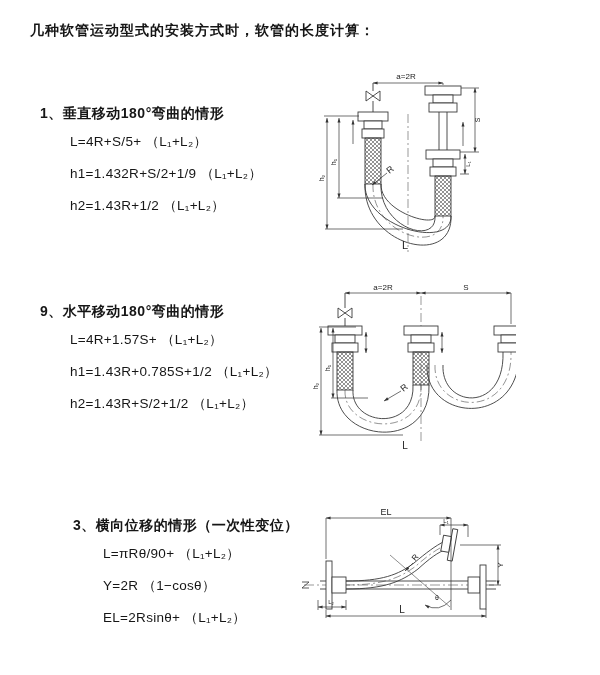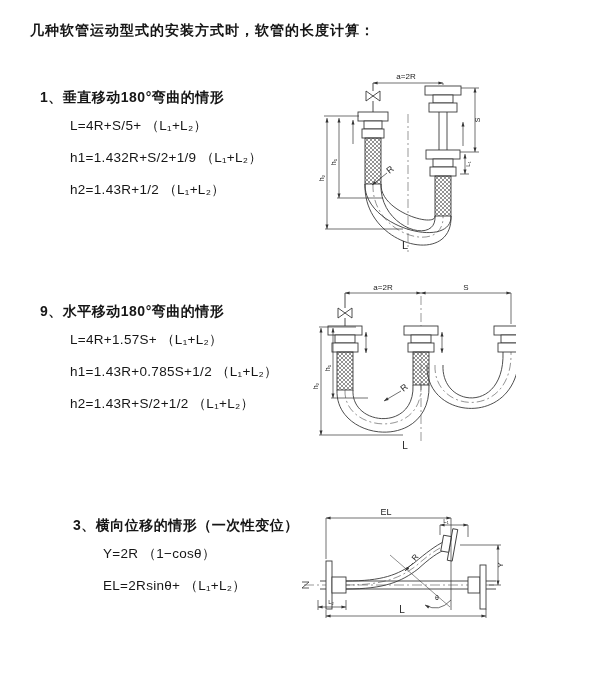--- a/index.html
+++ b/index.html
@@ -17,21 +17,21 @@
   .diagram svg{display:block;}
   svg text{font-family:"Liberation Sans","DejaVu Sans",sans-serif;fill:#222;}
 </style>
 </head>
 <body>
 
 <div class="page">
 
   <div class="title">几种软管运动型式的安装方式时，软管的长度计算：</div>
 
-  <div class="section" style="top:84px;">
+  <div class="section" style="top:100px;">
     <div class="sec-heading">1、垂直移动180°弯曲的情形</div>
     <div class="formula">L=4R+S/5+ （L₁+L₂）</div>
     <div class="formula">h1=1.432R+S/2+1/9 （L₁+L₂）</div>
     <div class="formula">h2=1.43R+1/2 （L₁+L₂）</div>
   </div>
 
   <div class="diagram" style="left:313px;top:66px;">
     <svg viewBox="0 0 285 190" width="285" height="190">
       <defs>
         <marker id="ar1" markerWidth="8" markerHeight="6" refX="7" refY="3" orient="auto-start-reverse">
@@ -207,20 +207,21 @@
         <line x1="93" y1="111" x2="76" y2="121" marker-end="url(#ar2)"></line>
       </g>
       <text x="98" y="110" font-size="9" text-anchor="middle" transform="rotate(-40 98 110)">R</text>
 
       <text x="97" y="169" font-size="10" text-anchor="middle">L</text>
     </svg>
   </div>
 
   <div class="section" style="top:512px;margin-left:33px;">
     <div class="sec-heading">3、横向位移的情形（一次性变位）</div>
+    <div class="formula">L=πRθ/90+ （L₁+L₂）</div>
     <div class="formula">Y=2R （1−cosθ）</div>
     <div class="formula">EL=2Rsinθ+ （L₁+L₂）</div>
   </div>
 
   <div class="diagram" style="left:298px;top:503px;">
     <svg viewBox="0 0 300 145" width="300" height="145">
       <defs>
         <marker id="ar3" markerWidth="8" markerHeight="6" refX="7" refY="3" orient="auto-start-reverse">
           <path d="M0.5,0.8 L7,3 L0.5,5.2 z" fill="#333"></path>
         </marker>

